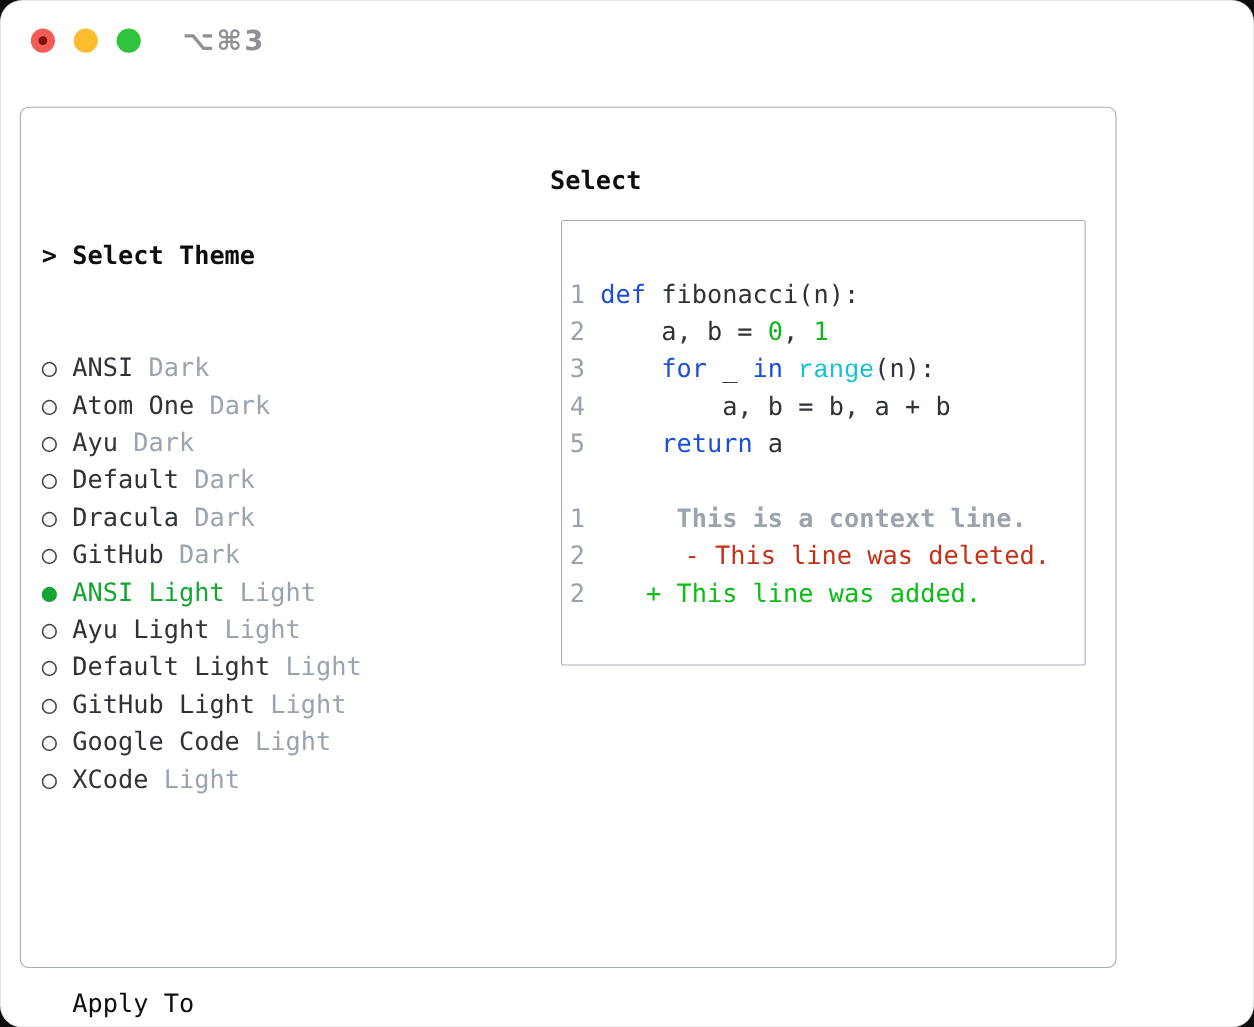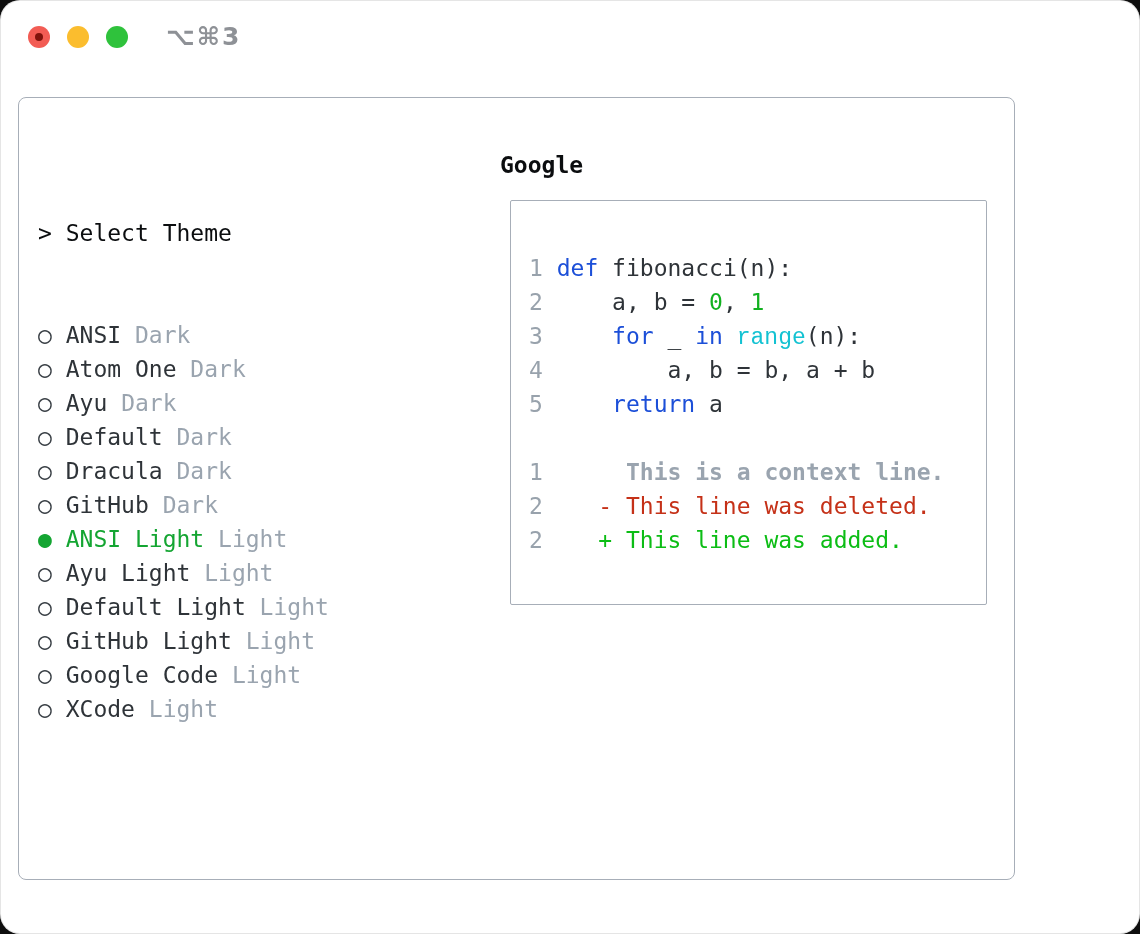--- a/index.html
+++ b/index.html
@@ -37,46 +37,46 @@
   .main-box{
     position:absolute;left:18px;top:97px;width:997px;height:783px;
     border:1.5px solid var(--border);border-radius:8px;background:#ffffff;
   }
   
   .left-col{
     position:absolute;left:38px;top:148px;
     font-size:23px;line-height:34px;white-space:pre;color:var(--ink);
   }
   .row{height:34px;}
-  .heading{font-weight:400;color:var(--black);}
+  .heading{font-weight:700;color:var(--black);}
   .apply-heading{color:#0c0e10;padding-left:2ch;}
   .bullet{color:#3c4248;}
   .row.selected .bullet,.row.selected .opt-name{color:var(--green-sel);}
   .theme-tag{color:var(--muted);}
   
   .preview-heading{
     position:absolute;left:500px;top:148px;height:34px;line-height:34px;
     font-size:23px;font-weight:700;color:var(--black);
   }
   .preview-box{
     position:absolute;left:510px;top:200px;width:477px;height:405px;
     border:1.5px solid var(--border);border-radius:2px;background:#ffffff;
   }
   .code-pre{
-    position:absolute;left:18px;top:50px;
+    position:absolute;left:7px;top:50px;
     font-size:23px;line-height:34px;white-space:pre;color:var(--ink);
   }
   .code-row{height:34px;}
   .tok-num{color:var(--num);}
   .tok-plain{color:var(--ink);}
   .tok-kw{color:var(--blue);}
   .tok-fn{color:var(--cyan);font-family:Liberation Mono, monospace;}
   .tok-lit{color:var(--green-lit);}
   .tok-ctx{color:var(--muted);font-weight:bold;}
-  .tok-del{color:var(--red);}
+  .tok-del{color:var(--red);margin-left:35px;}
   .tok-add{color:var(--green-add);}
 </style>
 </head>
 <body>
 
 <div class="window">
 
   <div class="titlebar">
     <div class="light close">
         <span class="dot"></span>
@@ -85,24 +85,25 @@
     <div class="light max"></div>
     <div class="shortcut">⌥⌘3</div>
   </div>
 
   <div class="main-box"></div>
 
   <div class="left-col">
     <div class="row heading"><span>&gt;</span><span> </span><span>Select Theme</span></div>
     <div id="theme-rows"><div class="row"><span class="bullet">○</span> <span class="opt-name">ANSI</span> <span class="theme-tag">Dark</span></div><div class="row"><span class="bullet">○</span> <span class="opt-name">Atom One</span> <span class="theme-tag">Dark</span></div><div class="row"><span class="bullet">○</span> <span class="opt-name">Ayu</span> <span class="theme-tag">Dark</span></div><div class="row"><span class="bullet">○</span> <span class="opt-name">Default</span> <span class="theme-tag">Dark</span></div><div class="row"><span class="bullet">○</span> <span class="opt-name">Dracula</span> <span class="theme-tag">Dark</span></div><div class="row"><span class="bullet">○</span> <span class="opt-name">GitHub</span> <span class="theme-tag">Dark</span></div><div class="row selected"><span class="bullet">●</span> <span class="opt-name">ANSI Light</span> <span class="theme-tag">Light</span></div><div class="row"><span class="bullet">○</span> <span class="opt-name">Ayu Light</span> <span class="theme-tag">Light</span></div><div class="row"><span class="bullet">○</span> <span class="opt-name">Default Light</span> <span class="theme-tag">Light</span></div><div class="row"><span class="bullet">○</span> <span class="opt-name">GitHub Light</span> <span class="theme-tag">Light</span></div><div class="row"><span class="bullet">○</span> <span class="opt-name">Google Code</span> <span class="theme-tag">Light</span></div><div class="row"><span class="bullet">○</span> <span class="opt-name">XCode</span> <span class="theme-tag">Light</span></div></div>
     <div class="row"></div>
+    <div class="row apply-heading">Apply To</div>
     
     
     
   </div>
 
-  <div class="preview-heading">Google</div>
+  <div class="preview-heading">Select</div>
 
   <div class="preview-box">
     <div class="code-pre" id="code-pre"><div class="code-row"><span class="tok-num">1</span><span class="tok-plain"> </span><span class="tok-kw">def</span><span class="tok-plain"> fibonacci(n):</span></div><div class="code-row"><span class="tok-num">2</span><span class="tok-plain">     a, b = </span><span class="tok-lit">0</span><span class="tok-plain">, </span><span class="tok-lit">1</span></div><div class="code-row"><span class="tok-num">3</span><span class="tok-plain">     </span><span class="tok-kw">for</span><span class="tok-plain"> _ </span><span class="tok-kw">in</span><span class="tok-plain"> </span><span class="tok-fn">range</span><span class="tok-plain">(n):</span></div><div class="code-row"><span class="tok-num">4</span><span class="tok-plain">         a, b = b, a + b</span></div><div class="code-row"><span class="tok-num">5</span><span class="tok-plain">     </span><span class="tok-kw">return</span><span class="tok-plain"> a</span></div><div class="code-row"></div><div class="code-row"><span class="tok-num">1</span><span class="tok-plain">      </span><span class="tok-ctx">This is a context line.</span></div><div class="code-row"><span class="tok-num">2</span><span class="tok-plain">    </span><span class="tok-del">- This line was deleted.</span></div><div class="code-row"><span class="tok-num">2</span><span class="tok-plain">    </span><span class="tok-add">+ This line was added.</span></div></div>
   </div>
 
 </div>
 
 </body></html>

